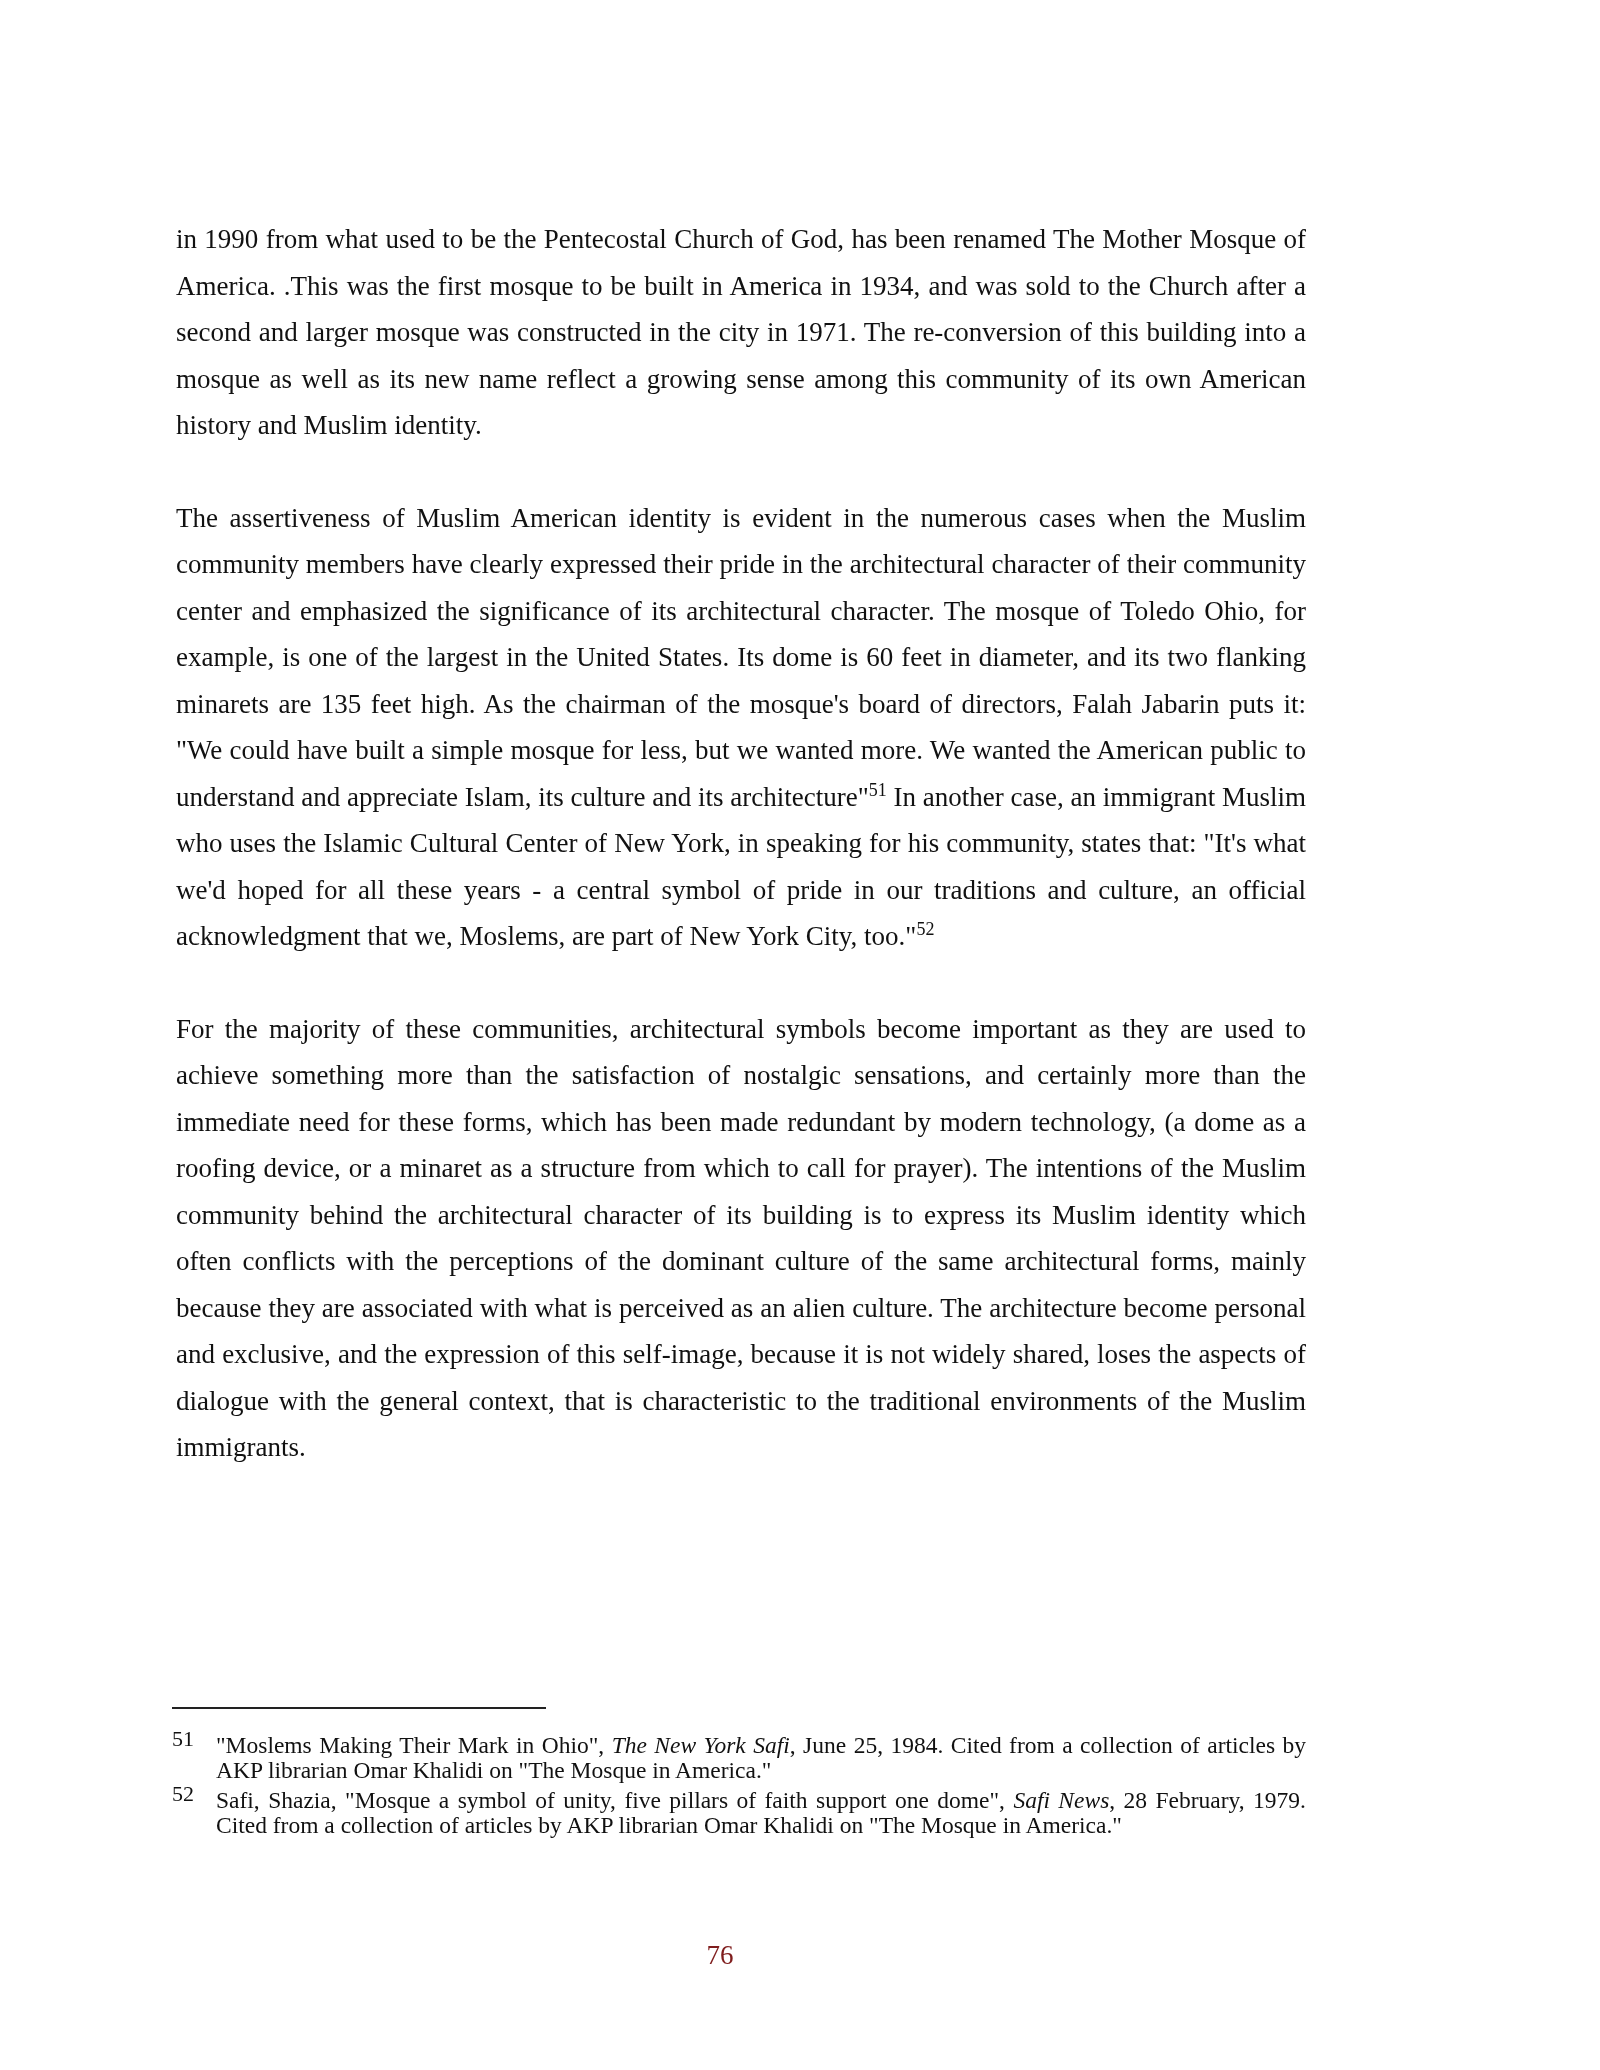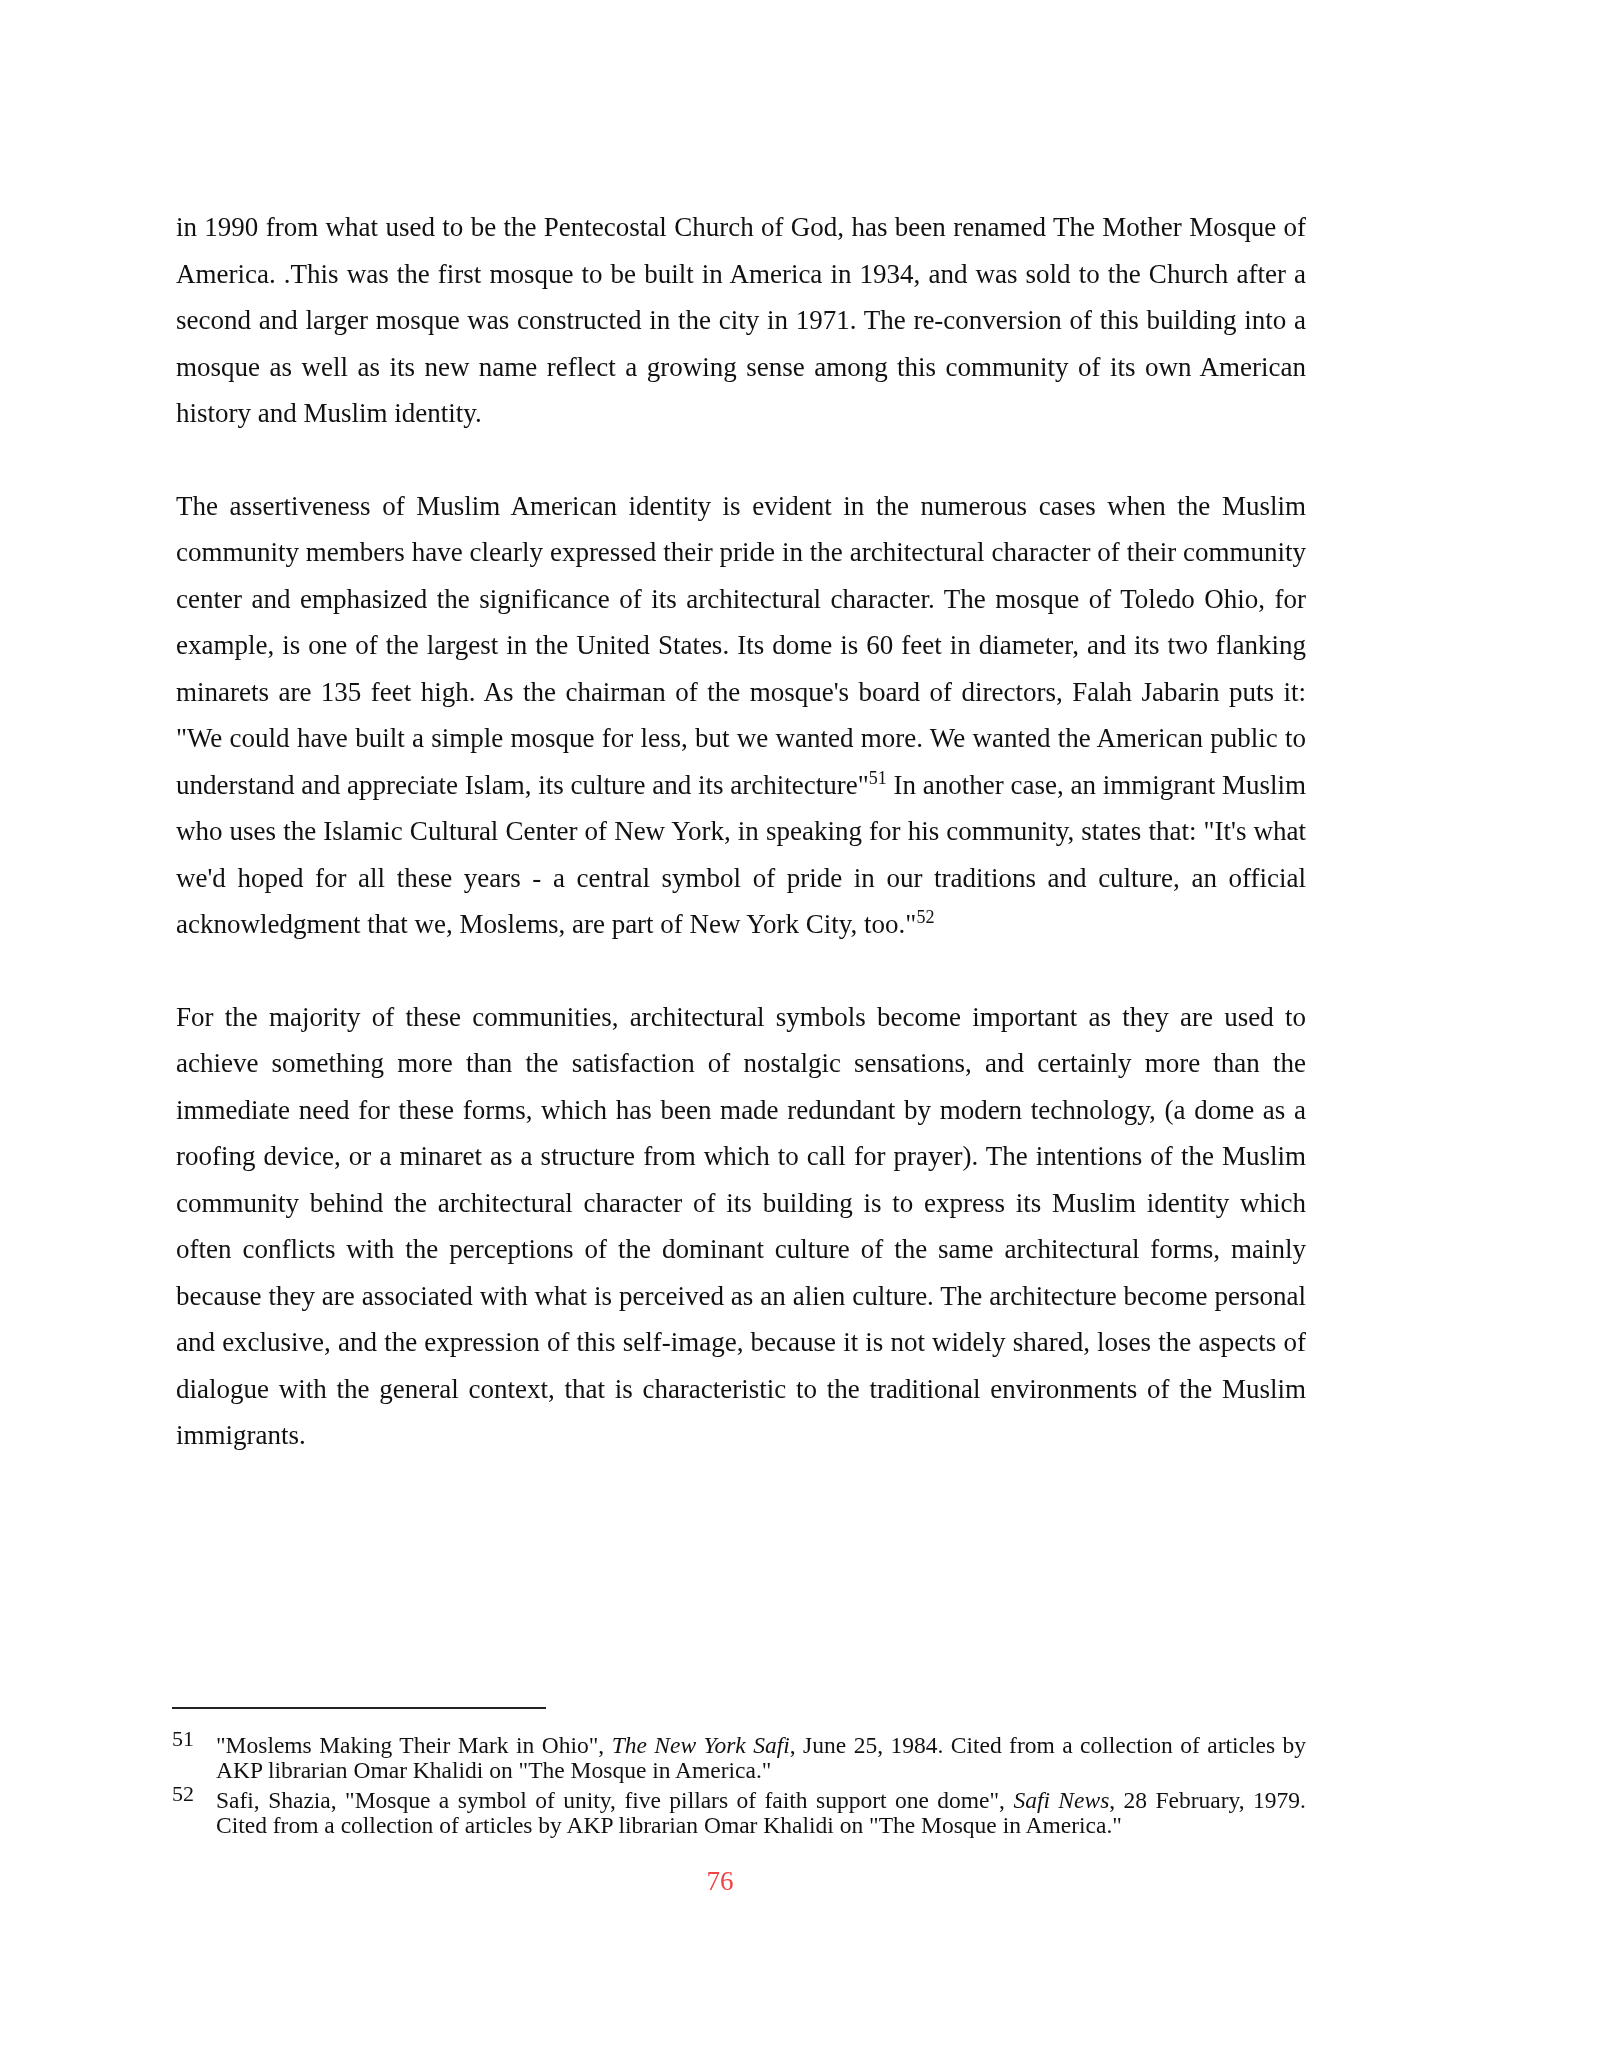--- a/index.html
+++ b/index.html
@@ -3,36 +3,36 @@
 <meta charset="utf-8">
 <style>
   html, body { margin: 0; padding: 0; background: #ffffff; }
   body { width: 1600px; height: 2070px; position: relative; overflow: hidden; }
   .page {
     position: absolute; left: 176px; top: 204px; width: 1130px;
     font-family: "Liberation Serif", "DejaVu Serif", serif;
     color: #111; font-size: 27px; line-height: 46.5px;
     text-align: justify;
   }
-  .para { margin: 0 0 46px 0; }
+  .para { margin: 12px 0 46px 0; }
   sup { font-size: 18px; line-height: 0; vertical-align: 10px; }
   .rule {
     position: absolute; left: 172px; top: 1707px; width: 374px; height: 2px; background: #222;
   }
   .notes {
     position: absolute; left: 172px; top: 1733px; width: 1134px;
     font-family: "Liberation Serif", "DejaVu Serif", serif;
     font-size: 23.5px; line-height: 24.5px; color: #111;
   }
   .note { display: flex; margin-bottom: 6px; }
   .note-num { width: 44px; flex: none; font-size: 22px; position: relative; top: -6px; }
   .note-text { flex: 1; text-align: justify; }
   .page-number {
-    position: absolute; left: 0; width: 1440px; top: 1866px; text-align: center;
-    font-family: "Liberation Serif", "DejaVu Serif", serif; font-size: 27px; color: #ef4444;
+    position: absolute; left: 0; width: 1440px; top: 1940px; text-align: center;
+    font-family: "Liberation Serif", "DejaVu Serif", serif; font-size: 27px; color: #7f1d1d;
   }
 </style>
 </head>
 <body>
 
 <div class="page">
   <p class="para">in 1990 from what used to be the Pentecostal Church of God, has been renamed The Mother Mosque of America. .This was the first mosque to be built in America in 1934, and was sold to the Church after a second and larger mosque was constructed in the city in 1971. The re-conversion of this building into a mosque as well as its new name reflect a growing sense among this community of its own American history and Muslim identity.</p>
   <p class="para"><span>The assertiveness of Muslim American identity is evident in the numerous cases when the Muslim community members have clearly expressed their pride in the architectural character of their community center and emphasized the significance of its architectural character. The mosque of Toledo Ohio, for example, is one of the largest in the United States. Its dome is 60 feet in diameter, and its two flanking minarets are 135 feet high. As the chairman of the mosque's board of directors, Falah Jabarin puts it: "We could have built a simple mosque for less, but we wanted more. We wanted the American public to understand and appreciate Islam, its culture and its architecture"</span><sup>51</sup><span> In another case, an immigrant Muslim who uses the Islamic Cultural Center of New York, in speaking for his community, states that: "It's what we'd hoped for all these years - a central symbol of pride in our traditions and culture, an official acknowledgment that we, Moslems, are part of New York City, too."</span><sup>52</sup></p>
   <p class="para">For the majority of these communities, architectural symbols become important as they are used to achieve something more than the satisfaction of nostalgic sensations, and certainly more than the immediate need for these forms, which has been made redundant by modern technology, (a dome as a roofing device, or a minaret as a structure from which to call for prayer). The intentions of the Muslim community behind the architectural character of its building is to express its Muslim identity which often conflicts with the perceptions of the dominant culture of the same architectural forms, mainly because they are associated with what is perceived as an alien culture. The architecture become personal and exclusive, and the expression of this self-image, because it is not widely shared, loses the aspects of dialogue with the general context, that is characteristic to the traditional environments of the Muslim immigrants.</p>
 </div>

